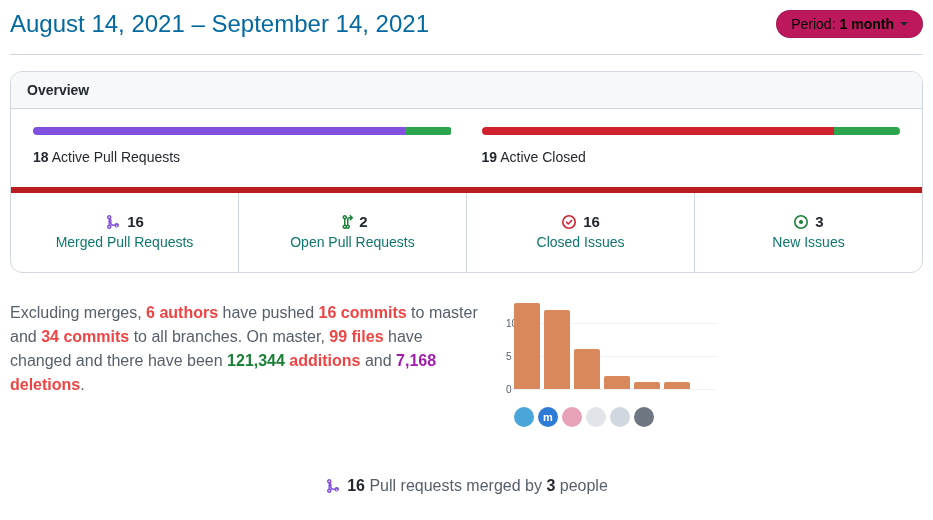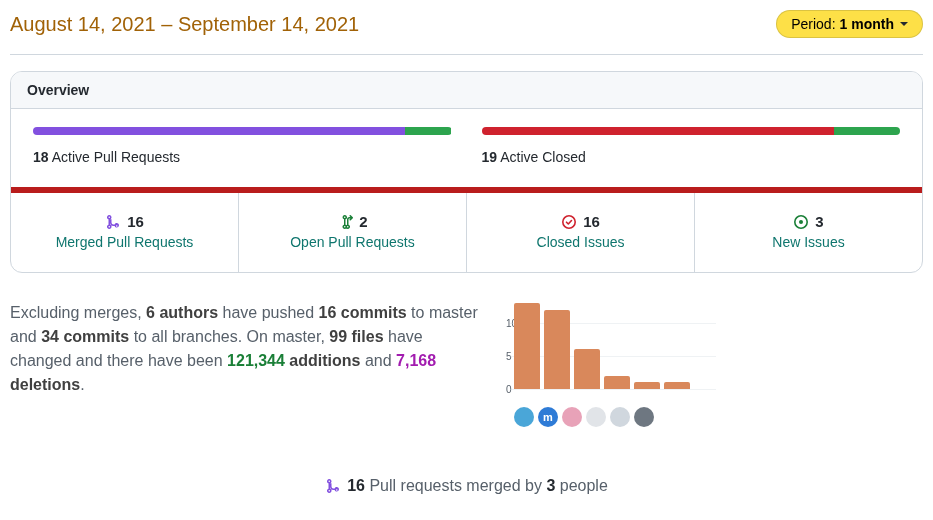--- a/index.html
+++ b/index.html
@@ -13,26 +13,26 @@
   }
   .header-row {
     display: flex;
     justify-content: space-between;
     align-items: center;
     padding-bottom: 16px;
     border-bottom: 1px solid #d0d7de;
     margin-bottom: 16px;
   }
   .date-range {
-    font-size: 20px;
+    font-size: 24px;
     font-weight: 400;
-    color: #a16207;
+    color: #0369a1;
   }
   .period-btn {
-    background: #fde047;
+    background: #be185d;
     border: 1px solid rgba(27,31,36,0.15);
     border-radius: 14px;
     padding: 5px 14px;
     font-size: 14px;
     cursor: pointer;
     display: flex;
     align-items: center;
     gap: 4px;
   }
   .period-btn .strong { font-weight: 700; }
@@ -106,21 +106,21 @@
     margin-top: 28px;
     align-items: flex-start;
   }
   .summary-text {
     flex: 1;
     color: #57606a;
     font-size: 16px;
     line-height: 1.5;
     max-width: 470px;
   }
-  .summary-text b { color: #404040; font-weight: 600; }
+  .summary-text b { color: #ef4444; font-weight: 600; }
   .additions { color: #1a7f37; font-weight: 600; }
   .deletions { color: #a21caf; font-weight: 600; }
   .chart-wrap {
     flex: 0 0 auto;
     padding-top: 2px;
   }
   .chart {
     position: relative;
     width: 220px;
     height: 100px;

